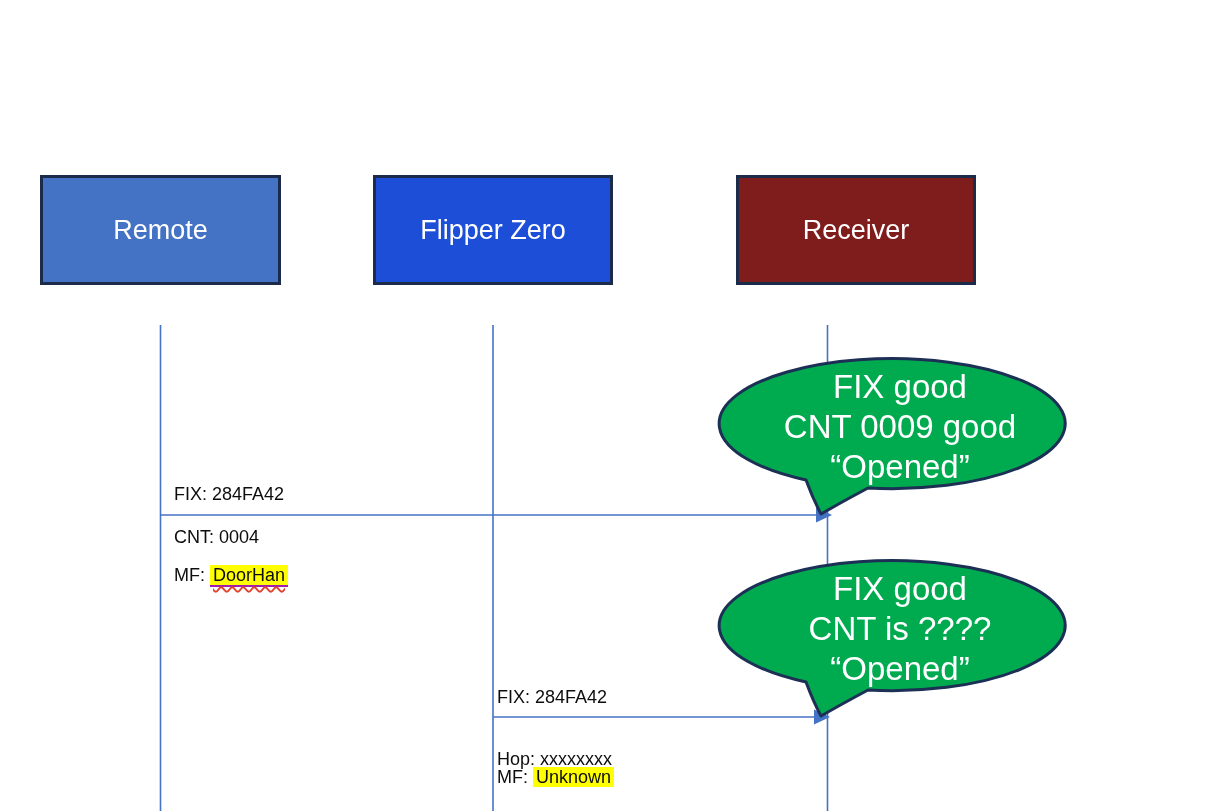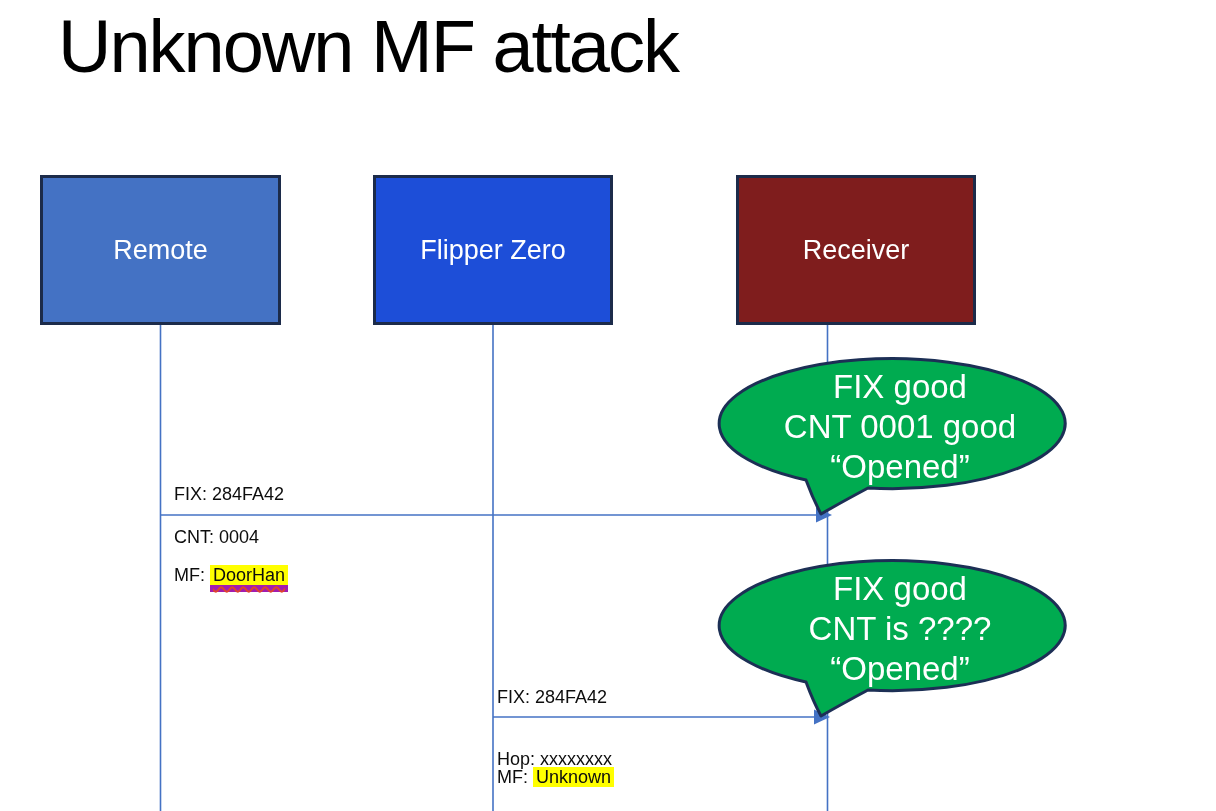--- a/index.html
+++ b/index.html
@@ -10,54 +10,53 @@
     overflow:hidden;
     font-family:"Liberation Sans", sans-serif;
     color:#111;
   }
   .title{
     position:absolute;left:58px;top:4px;
     font-size:74px;font-weight:300;letter-spacing:-2px;
     color:#000;white-space:nowrap;
   }
   .actor-box{
-    position:absolute;top:175px;height:150px;
+    position:absolute;top:175px;height:110px;
     box-sizing:border-box;border:3px solid #1c2b4a;
     display:flex;align-items:center;justify-content:center;
     color:#ffffff;font-size:27px;
   }
   .box-remote{left:40px;width:241px;background:#4472c4;}
   .box-flipper{left:373px;width:240px;background:#1d4ed8;}
   .box-receiver{left:736px;width:240px;background:#7f1d1d;}
   svg.layer{position:absolute;left:0;top:0;}
   .msg-line{
     position:absolute;font-size:18px;line-height:32px;white-space:nowrap;color:#0d0d0d;
   }
   .hl{background:#ffff00;padding:0 3px;}
   .wavy{
     text-decoration-line:underline;
     text-decoration-style:wavy;
     text-decoration-color:#e0432c;
     text-decoration-thickness:2px;
     text-underline-offset:5px;
   }
-  .solid-underline{border-bottom:7px solid #a21caf;}
+  .solid-underline{border-bottom:2px solid #a21caf;}
   .bubble-text{
     position:absolute;width:346px;left:727px;
     text-align:center;color:#ffffff;font-size:33px;line-height:40px;
   }
   .bubble-text-1{top:367px;}
   .bubble-text-2{top:569px;}
 </style>
 </head>
 <body>
 
 <div id="slide">
 
-  <div class="title">Unknown MF attack</div>
 
   <div class="actor-box box-remote">
     <span>Remote</span>
   </div>
   <div class="actor-box box-flipper">
     <span>Flipper Zero</span>
   </div>
   <div class="actor-box box-receiver">
     <span>Receiver</span>
   </div>
@@ -88,21 +87,21 @@
   <div class="msg-line" style="left:497px;top:681px;">FIX: 284FA42</div>
   <div class="msg-line" style="left:497px;top:743px;">
     <span>Hop: </span><span class="wavy">xxxxxxxx</span>
   </div>
   <div class="msg-line" style="left:497px;top:761px;">
     <span>MF: </span><span class="hl">Unknown</span>
   </div>
 
   <div class="bubble-text bubble-text-1">
     <div>FIX good</div>
-    <div>CNT 0001 good</div>
+    <div>CNT 0009 good</div>
     <div>“Opened”</div>
   </div>
   <div class="bubble-text bubble-text-2">
     <div>FIX good</div>
     <div>CNT is ????</div>
     <div>“Opened”</div>
   </div>
 
 </div>
 

